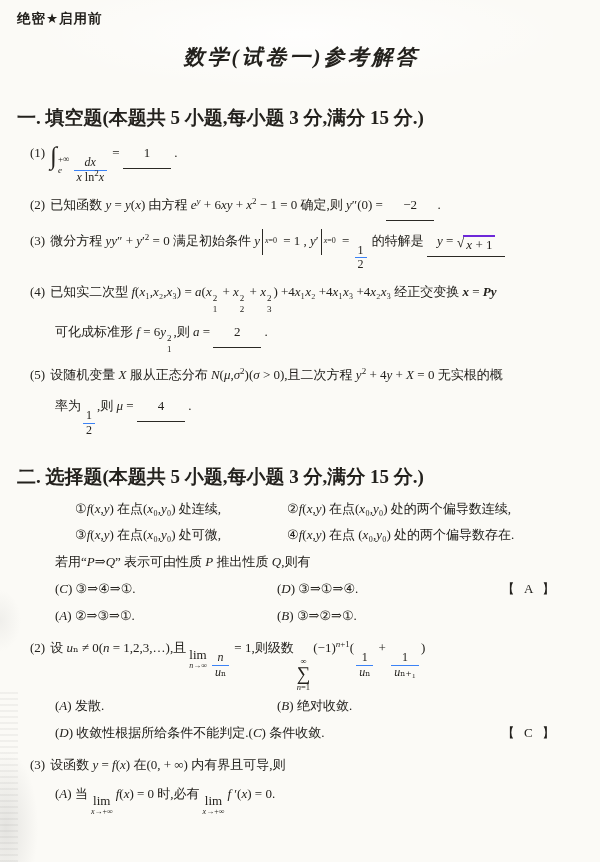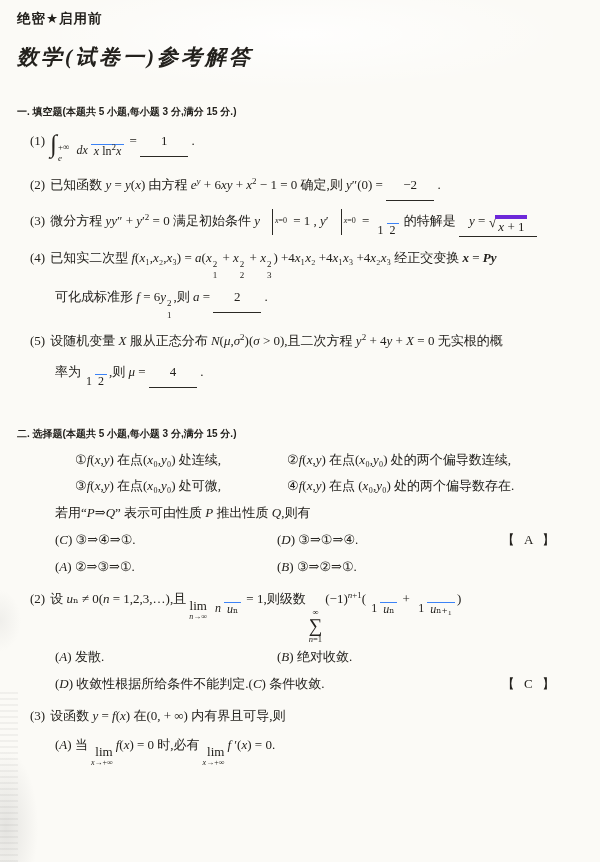--- a/index.html
+++ b/index.html
@@ -13,52 +13,52 @@
       radial-gradient(ellipse 340px 70px at 50% 4%, rgba(255,255,255,.8), transparent 80%),
       #fbfaf6;
   }
   body::after{
     content:"";position:absolute;left:0;bottom:0;width:18px;height:170px;
     background:repeating-linear-gradient(0deg, rgba(95,95,95,.12) 0 2px, transparent 2px 6px);
     opacity:.55;
   }
   .page{padding:10px 14px 0 17px;position:relative}
   .classification{font-family:"Liberation Sans","DejaVu Sans",sans-serif;font-weight:bold;font-size:13.5px;letter-spacing:1px}
-  .title{font-size:21px;font-weight:bold;font-style:italic;margin-top:15px;letter-spacing:3px}
-  .sec-heading{font-family:Liberation Sans, sans-serif;font-weight:bold;font-size:10px;margin-top:34px}
-  #sec2-heading{margin-top:38px}
+  .title{text-align:center;font-size:21px;font-weight:bold;font-style:italic;margin-top:15px;letter-spacing:3px}
+  .sec-heading{font-family:Liberation Serif, serif;font-weight:bold;font-size:19px;margin-top:34px}
+  #sec2-heading{margin-top:26px}
   #fill-list,#choice-list{margin-top:6px}
   .qrow{margin-bottom:4px}
   .qline{line-height:31px;padding-left:13px}
   .qline.cont{padding-left:38px}
   .qnum{margin-right:5px}
   .stemline{line-height:30px;padding-left:13px}
   .proprow{display:flex;padding-left:58px;line-height:26px}
   .propcell:first-child{width:212px;flex-shrink:0}
   .noteline{line-height:27px;padding-left:38px}
   .optrow{display:flex;padding-left:38px;line-height:27px}
   .opt.optL{width:222px;flex-shrink:0}
   .ans{margin-left:auto;margin-right:28px;letter-spacing:3px;white-space:nowrap}
   i{font-style:italic}
   sup{font-size:9px;line-height:0;vertical-align:5px}
-  .frac{display:inline-flex;flex-direction:row;align-items:center;vertical-align:-9px;line-height:1.15;margin:0 2px;font-size:12px}
+  .frac{display:inline-flex;flex-direction:column;align-items:center;vertical-align:-9px;line-height:1.15;margin:0 2px;font-size:12px}
   .frac .num{padding:0 3px}
   .frac .den{border-top:1px solid #3b82f6;padding:0 3px}
   .bigsym{font-size:25px;line-height:0;vertical-align:-7px}
   .limstack{display:inline-flex;flex-direction:column;align-items:flex-start;font-size:9px;line-height:1.25;vertical-align:-5px;margin:0 2px 0 1px}
-  .under{display:inline-flex;flex-direction:column;align-items:flex-end;vertical-align:-7px;line-height:1.1;margin:0 3px}
+  .under{display:inline-flex;flex-direction:column;align-items:center;vertical-align:-7px;line-height:1.1;margin:0 3px}
   .under .ubelow{font-size:8px}
   .bigop{display:inline-flex;flex-direction:column;align-items:center;vertical-align:-12px;line-height:1;margin:0 3px}
   .bigop .gab,.bigop .gbe{font-size:8.5px}
   .bigop .gop{font-size:19px;line-height:.95}
   .sqrt{display:inline-flex;align-items:flex-start;vertical-align:-2px}
   .sqrt .sqsym{line-height:1.15;font-size:14px}
-  .sqrt .sqbody{border-top:4px solid #6d28d9;padding:0 3px;line-height:1.2;margin-left:-1px}
+  .sqrt .sqbody{border-top:2px solid #6d28d9;padding:0 3px;line-height:1.2;margin-left:-1px}
   .ansline{display:inline-block;border-bottom:1px solid #2a2824;padding:0 10px;min-width:28px;text-align:center}
-  .evalbar{display:inline-block;position:relative;border-left:1px solid #2a2824;height:26px;width:17px;vertical-align:-10px;margin-left:12px}
+  .evalbar{display:inline-block;position:relative;border-left:1px solid #2a2824;height:26px;width:17px;vertical-align:-10px;margin-left:2px}
   .evalbar .evalsub{position:absolute;left:2px;bottom:-1px;font-size:8px;white-space:nowrap}
   .mbold{font-weight:bold}
 </style>
 </head>
 <body>
 
 <div class="page">
   <div class="classification">绝密★启用前</div>
   <div class="title">数学(试卷一)参考解答</div>
   <div class="sec-heading" id="sec1-heading">一. 填空题(本题共 5 小题,每小题 3 分,满分 15 分.)</div>

